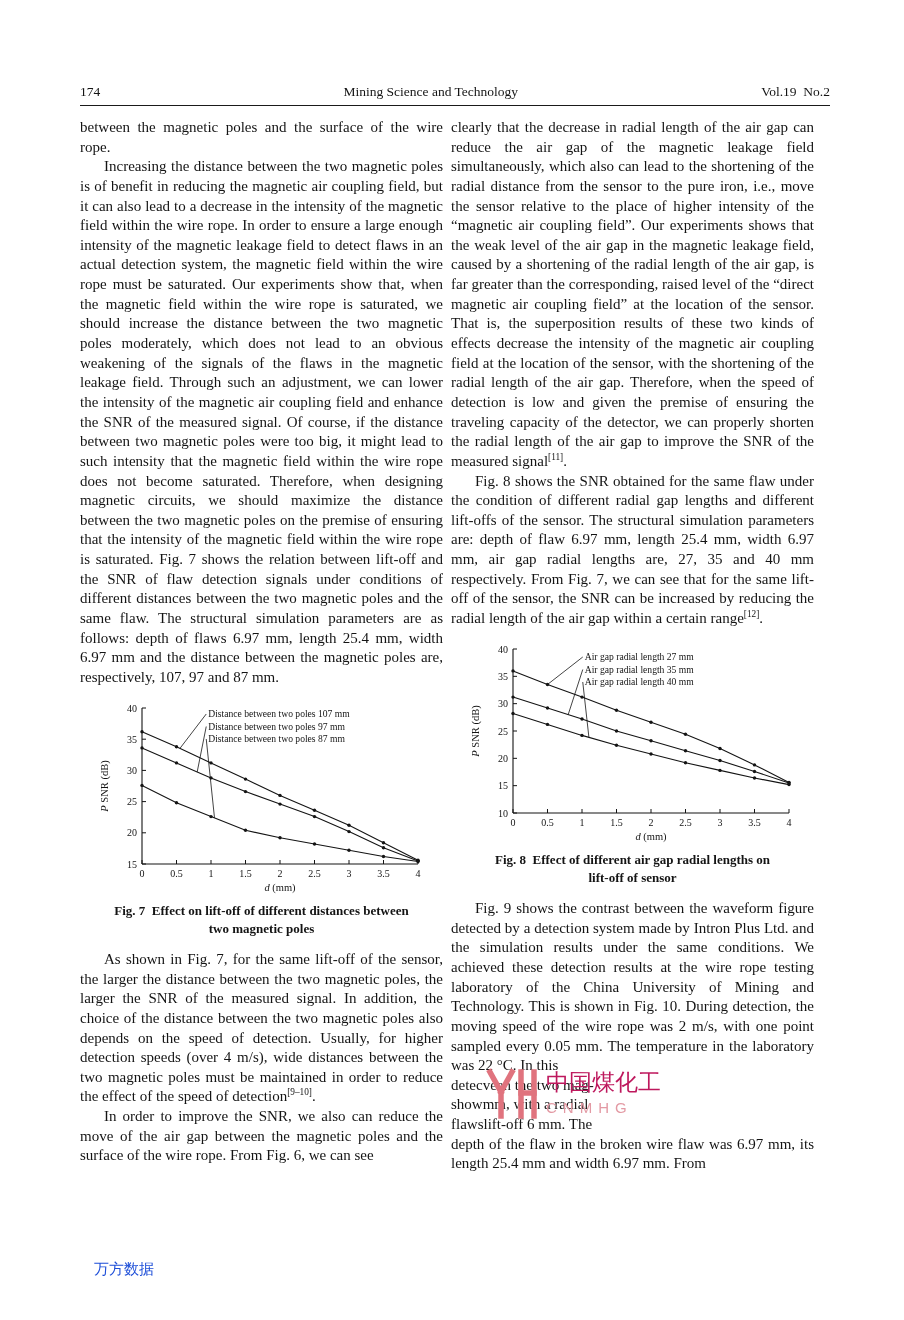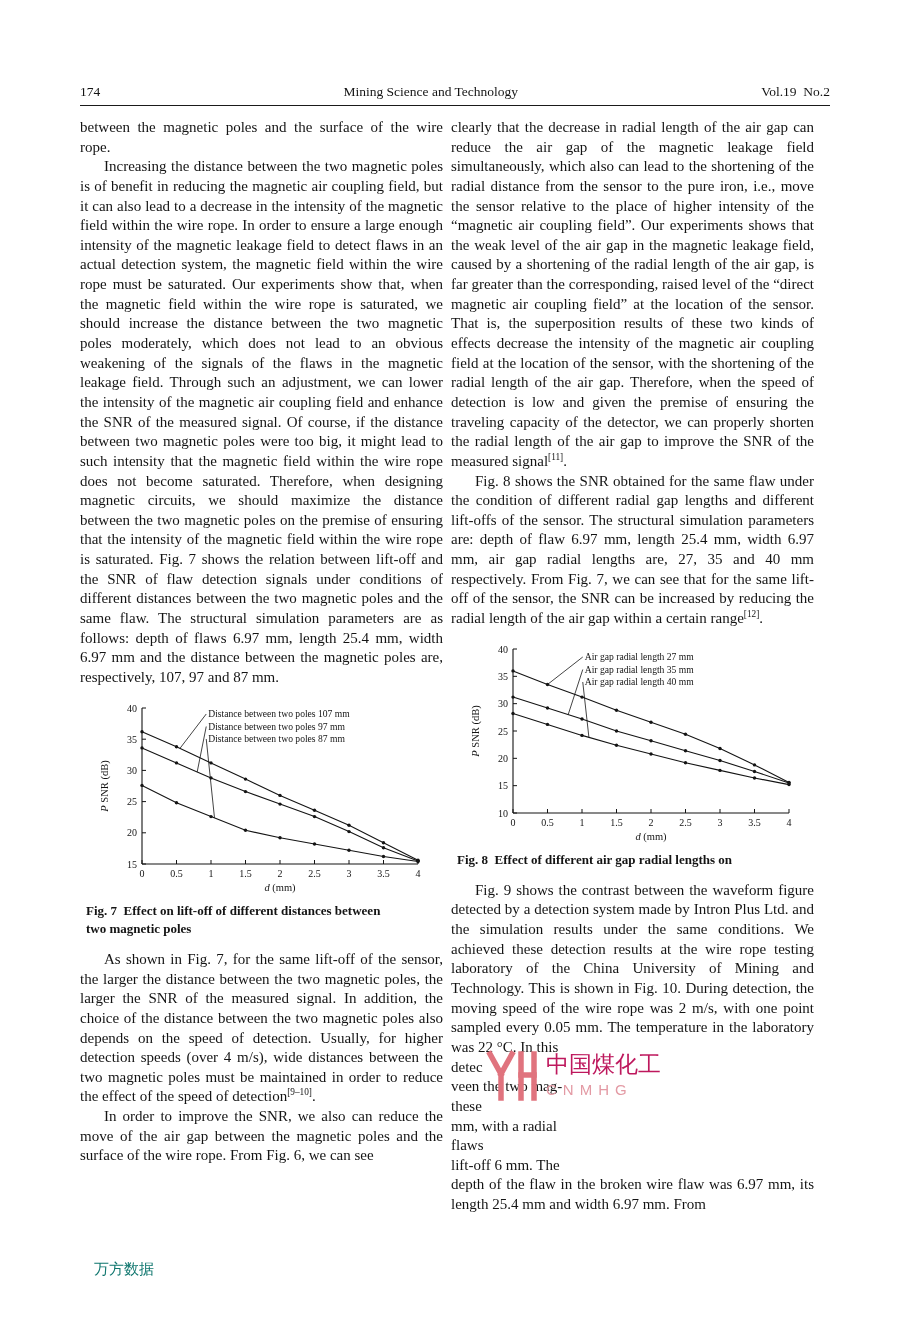--- a/index.html
+++ b/index.html
@@ -17,32 +17,32 @@
   .columns {
     position:absolute; top:118px; left:80px; width:750px;
     display:flex; gap:8px;
   }
   .col { width:363px; font-size:15px; line-height:1.31; text-align:justify; }
   .col p { text-align:justify; }
   p.indent { text-indent:1.6em; }
   sup { font-size:0.62em; line-height:0; }
   .figure { margin:12px 0 4px; display:flex; flex-direction:column; align-items:center; }
   .caption {
-    font-weight:bold; font-size:13px; text-align:left; line-height:1.4;
+    font-weight:bold; font-size:13px; text-align:center; line-height:1.4;
     margin:2px 6px 12px;
   }
   .frag-wrap { position:relative; }
-  .fragline { display:flex; justify-content:flex-start;flex-direction:column; }
+  .fragline { display:flex; justify-content:flex-start; }
   .watermark {
     position:absolute; left:34px; top:-10px;
     display:flex; align-items:center; gap:7px; background:transparent;
   }
   .wm-cn { color:#be185d; font-size:23px; line-height:1.1; font-family:"Liberation Sans", sans-serif; }
   .wm-en { color:#e39aa4; font-size:15px; letter-spacing:6px; margin-top:3px; font-family:"Liberation Sans", sans-serif; }
-  .footer { position:absolute; left:94px; top:1260px; font-size:15px; color:#0f766e; }
+  .footer { position:absolute; left:94px; top:1260px; font-size:15px; color:#1d4ed8; }
   svg text { font-family:"Liberation Serif", serif; fill:#141414; }
 </style>
 </head>
 <body>
 
 <div class="page">
 
   <div class="header">
     <span>174</span>
     <span>Mining Science and Technology</span>
@@ -213,31 +213,32 @@
             <text x="117.76" y="19" font-size="9.6">Air gap radial length 27 mm</text>
             <line x1="115.76" y1="16" x2="80.5" y2="43.5" stroke="#141414" stroke-width="0.8"></line>
             <text x="117.76" y="31.5" font-size="9.6">Air gap radial length 35 mm</text>
             <line x1="115.76" y1="28.5" x2="101.2" y2="73.6" stroke="#141414" stroke-width="0.8"></line>
             <text x="117.76" y="44" font-size="9.6">Air gap radial length 40 mm</text>
             <line x1="115.76" y1="41" x2="121.9" y2="96.3" stroke="#141414" stroke-width="0.8"></line>
           </svg>
       </div>
       <div class="caption">
         <div>Fig. 8&nbsp;&nbsp;Effect of different air gap radial lengths on</div>
+        <div>lift-off of sensor</div>
       </div>
 
       <p class="indent">Fig. 9 shows the contrast between the waveform figure detected by a detection system made by Intron Plus Ltd. and the simulation results under the same conditions. We achieved these detection results at the wire rope testing laboratory of the China University of Mining and Technology. This is shown in Fig. 10. During detection, the moving speed of the wire rope was 2 m/s, with one point sampled every 0.05 mm. The temperature in the laboratory was 22 °C. In this</p>
 
       <div class="frag-wrap">
         <div class="fragline">
           <span>detec</span>
           <span>veen the two mag-</span>
         </div>
         <div class="fragline">
-          <span>these</span>
+          <span>show</span>
           <span>mm, with a radial</span>
         </div>
         <div class="fragline">
           <span>flaws</span>
           <span>lift-off 6 mm. The</span>
         </div>
 
         <div class="watermark">
           <svg width="54" height="56" viewBox="0 0 54 56">
             <g stroke="#e0737e" stroke-width="5.5" fill="none" stroke-linecap="square">

